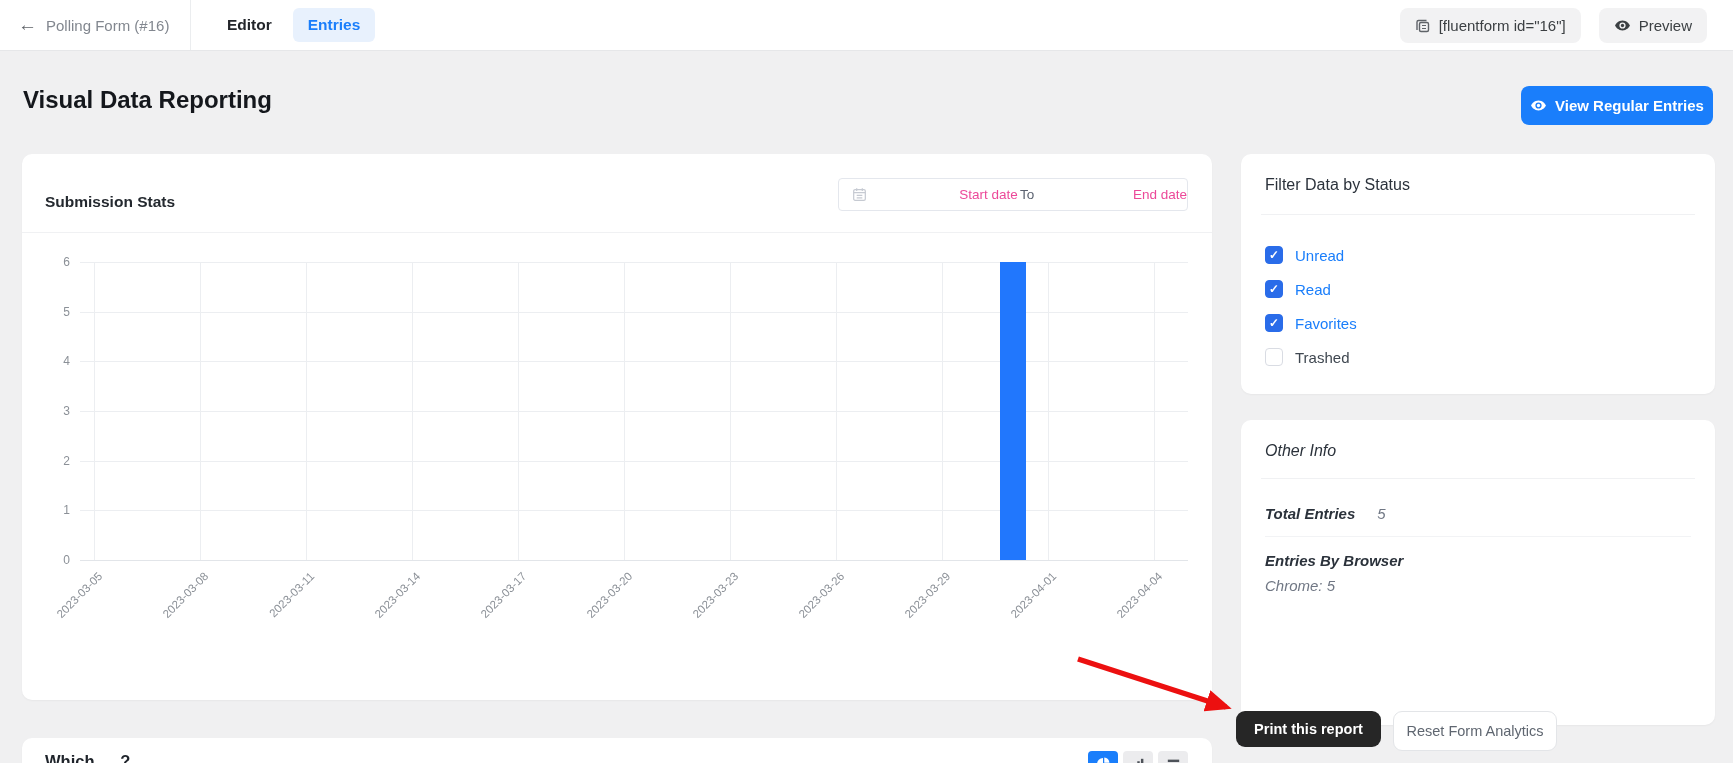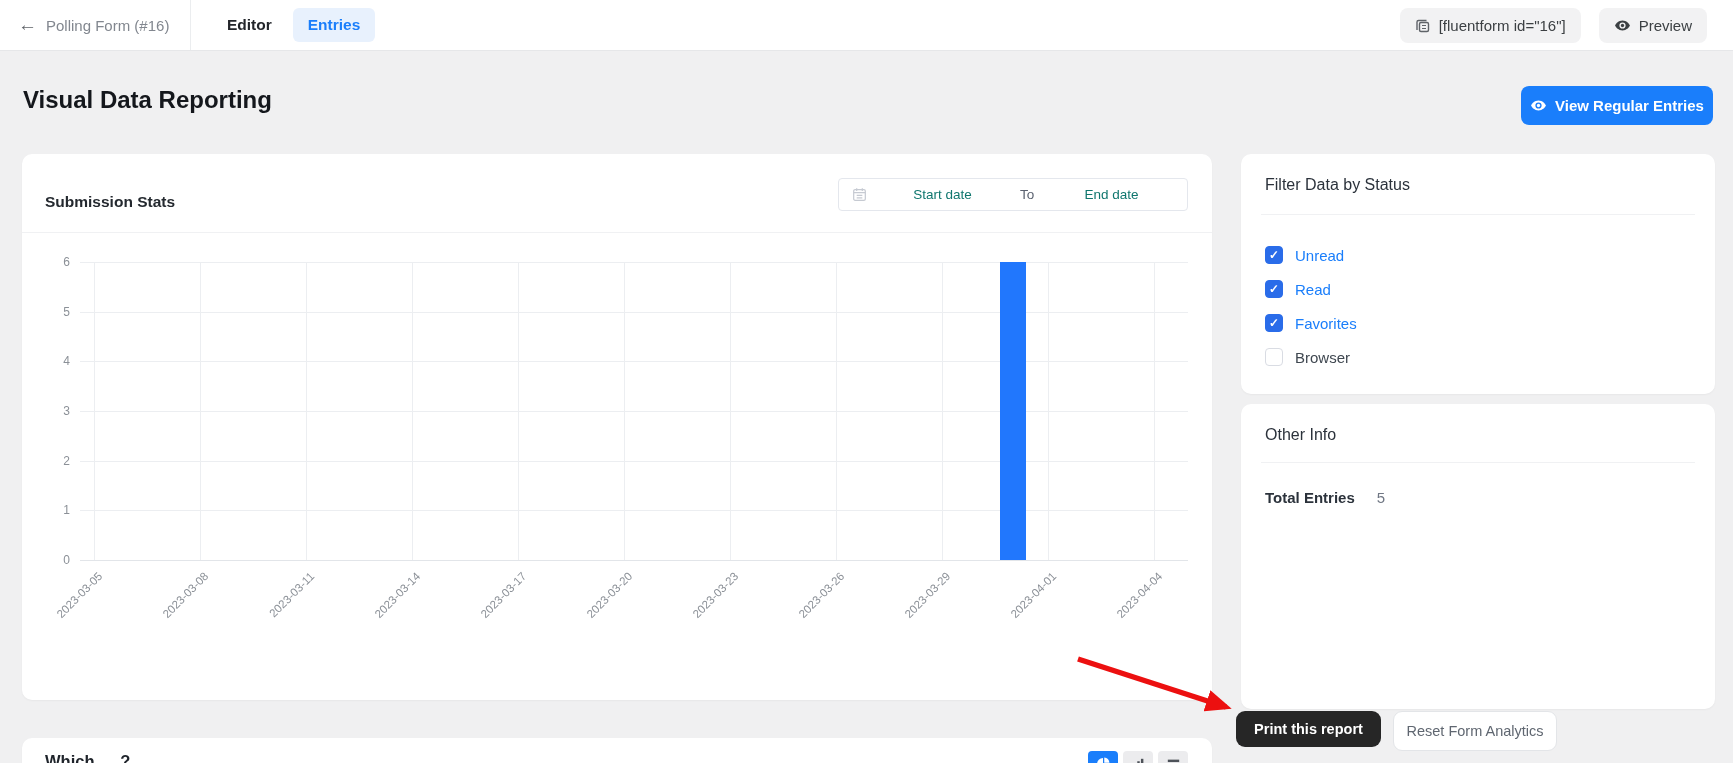--- a/index.html
+++ b/index.html
@@ -33,33 +33,33 @@
   .view-entries-btn { position:absolute; left:1521px; top:86px; width:192px; height:39px;
     background:var(--accent_blue,#1a7efb); color:#fff; border:0; border-radius:8px;
     display:flex; align-items:center; justify-content:center; gap:8px;
     font-size:15px; font-weight:700; cursor:pointer; font-family:inherit; }
 
   
   .card { position:absolute; background:var(--card_bg,#fff); border-radius:10px;
     box-shadow:0 1px 2px rgba(0,0,0,.04); }
   .chart-card  { left:22px;   top:154px; width:1190px; height:546px; }
   .filter-card { left:1241px; top:154px; width:474px;  height:240px; }
-  .other-card  { left:1241px; top:404px; width:474px;  height:305px; }
+  .other-card  { left:1241px; top:420px; width:474px;  height:305px;font-style:italic; }
   .bottom-card { left:22px;   top:738px; width:1190px; height:120px; }
 
   .card-title { font-size:16px; font-weight:500; color:#2b323b; }
   .hdiv { height:1px; background:#f0f1f3; }
 
   
   .chart-head-title { position:absolute; left:23px; top:27px; font-size:15.5px; font-weight:700; color:#24292f;margin-top:12px; }
   .date-range { position:absolute; right:24px; top:24px; width:350px; height:33px;
     border:1px solid #e4e7ed; border-radius:4px; background:#fff;
     display:flex; align-items:center; font-size:13.5px; cursor:pointer; }
   .date-range .cal { margin-left:13px; display:flex; }
-  .dr-ph { flex:1; text-align:center; color:#0f766e; }
+  .dr-ph { flex:1; text-align:right; color:#ec4899; }
   .dr-sep { color:#5b6270; padding:0 2px; }
   .chart-hdiv { position:absolute; left:0; right:0; top:78px; }
 
   
   .plot { position:absolute; left:58px; top:108px; width:1108px; height:298px; }
   .glh { position:absolute; left:0; width:100%; height:1px; background:#eceef1; }
   .glh.base { background:#e2e5e9; }
   .glv { position:absolute; top:0; height:100%; width:1px; background:#eceef1; }
   .ylab { position:absolute; left:-34px; width:24px; text-align:right; font-size:12px; color:#8b9097; }
   .xlab { position:absolute; width:92px; text-align:right; font-size:11.5px; color:#8b9097;
@@ -222,32 +222,36 @@
       <span class="cb-label blue">Read</span>
     </div>
     <div class="filter-row">
       <span class="cb checked">
           <span class="check">✓</span>
         </span>
       <span class="cb-label blue">Favorites</span>
     </div>
     <div class="filter-row">
       <span class="cb"></span>
-      <span class="cb-label">Browser</span>
+      <span class="cb-label">Trashed</span>
     </div>
   </div>
 </section>
 
 <section class="card other-card">
   <h3 class="card-title other-title">Other Info</h3>
   <div class="hdiv other-hdiv"></div>
   <div class="oi-rows">
     <div class="oi-row oi-inline">
       <span class="oi-label">Total Entries</span>
       <span class="oi-value">5</span>
+    </div>
+    <div class="oi-row">
+      <div class="oi-label">Entries By Browser</div>
+      <div class="oi-sub">Chrome: 5</div>
     </div>
   </div>
 </section>
 
 <button class="print-btn">Print this report</button>
 <button class="reset-btn">Reset Form Analytics</button>
 
 <section class="card bottom-card">
   <h3 class="poll-question">Which … ?</h3>
   <div class="chart-toggles">

